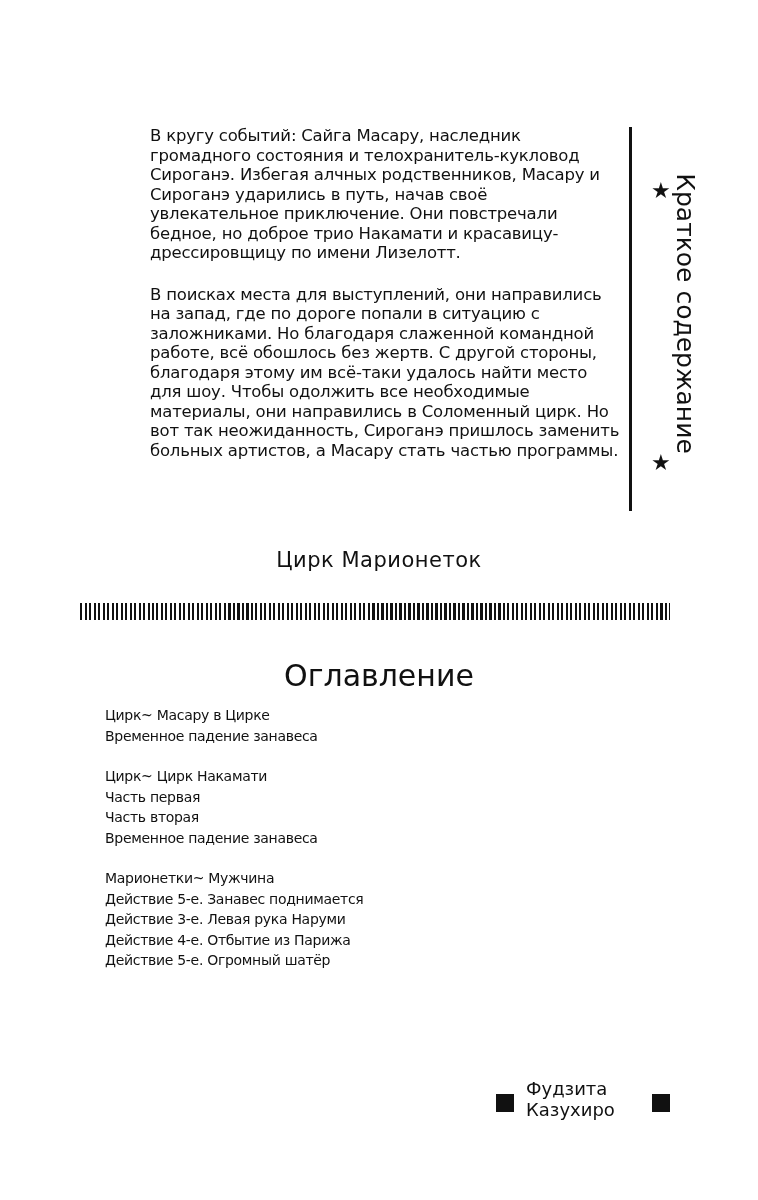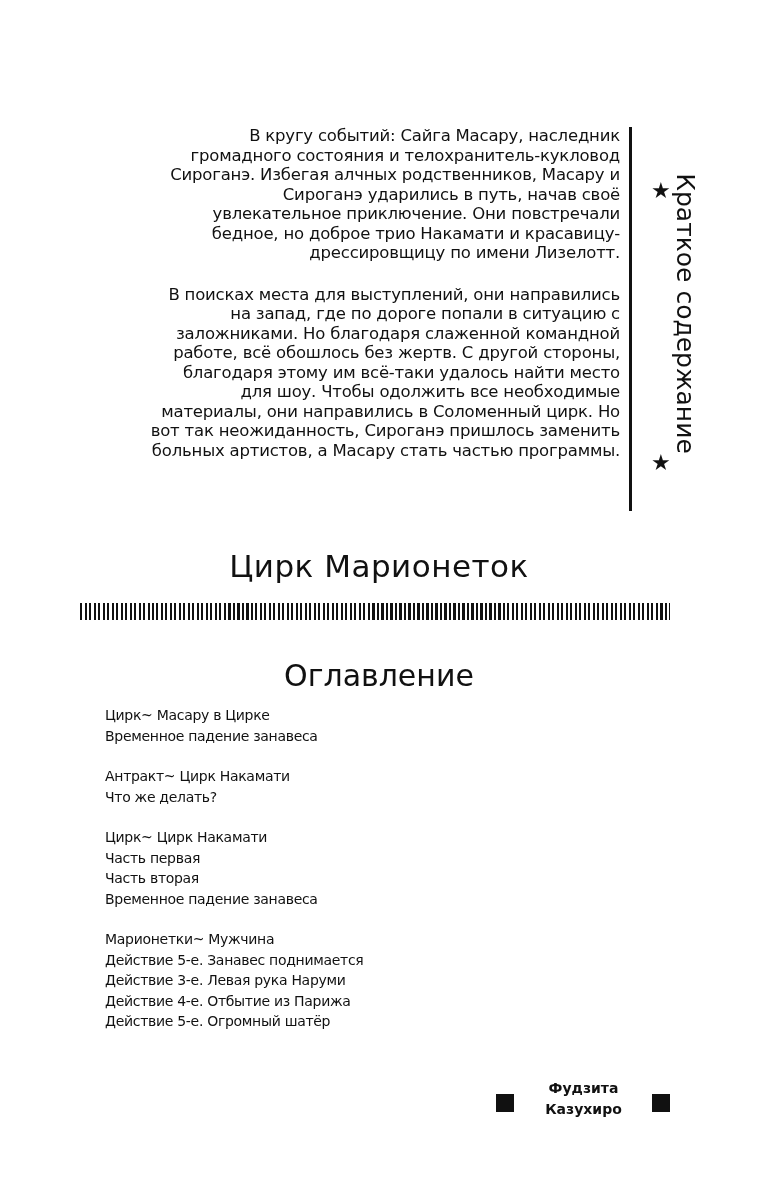--- a/index.html
+++ b/index.html
@@ -1,36 +1,36 @@
 <!DOCTYPE html>
 <html><head>
 <meta charset="utf-8">
 <style>
   html, body { margin:0; padding:0; background:#ffffff; }
   body { width:758px; height:1200px; position:relative; overflow:hidden; color:#111; font-family:"DejaVu Sans", sans-serif; }
-  .summary { position:absolute; left:150px; top:126px; width:470px; text-align:right; font-size:16.5px; line-height:19.5px; letter-spacing:-0.2px; }
+  .summary { position:absolute; left:150px; top:126px; width:470px; text-align:left; font-size:16.5px; line-height:19.5px; letter-spacing:-0.2px; }
   .summary p { margin:0; }
   .summary p + p { margin-top:22px; }
   .vline { position:absolute; left:629px; top:127px; width:3px; height:384px; background:#111; }
   .side { position:absolute; left:640px; top:150px; width:80px; height:340px; }
   .star { position:absolute; left:11px; font-size:22px; line-height:22px; }
   .star.top { top:30px; }
   .star.bot { top:302px; }
   .side-title { position:absolute; left:-115px; top:150px; width:320px; transform:rotate(90deg); transform-origin:center center; text-align:center; font-size:25px; line-height:27px; }
-  .series-title { position:absolute; left:0; top:548px; width:758px; text-align:center; font-size:31px; letter-spacing:0.5px; }
+  .series-title { position:absolute; left:0; top:548px; width:758px; text-align:center; font-size:21px; letter-spacing:0.5px; }
   .barcode { position:absolute; left:80px; top:603px; width:590px; height:17px;
     background: repeating-linear-gradient(90deg, #111 0 2px, #fff 2px 4.5px); }
   .toc-title { position:absolute; left:0; top:646px; width:758px; text-align:center; font-size:30px;margin-top:12px; }
   .toc { position:absolute; left:105px; top:697px; font-size:14px; line-height:20.5px; letter-spacing:-0.3px;margin-top:8px; }
   .toc .group + .group { margin-top:20px; }
   .toc .line { display:block; white-space:nowrap; }
   .author { position:absolute; left:496px; top:1078px; width:174px; height:50px; }
   .sq { position:absolute; top:16px; width:18px; height:18px; background:#111; }
   .sq.l { left:0; } .sq.r { right:0; }
-  .author-name { position:absolute; left:30px; top:0; width:115px; text-align:center; font-size:14px; line-height:21px;font-weight:bold; }
+  .author-name { position:absolute; left:30px; top:0; width:115px; font-size:18px; line-height:21px; }
 </style>
 </head>
 <body>
 
 <div class="summary">
   <p>В кругу событий: Сайга Масару, наследник громадного состояния и телохранитель-кукловод Сироганэ. Избегая алчных родственников, Масару и Сироганэ ударились в путь, начав своё увлекательное приключение. Они повстречали бедное, но доброе трио Накамати и красавицу-дрессировщицу по имени Лизелотт.</p>
   <p>В поисках места для выступлений, они направились на запад, где по дороге попали в ситуацию с заложниками. Но благодаря слаженной командной работе, всё обошлось без жертв. С другой стороны, благодаря этому им всё-таки удалось найти место для шоу. Чтобы одолжить все необходимые материалы, они направились в Соломенный цирк. Но вот так неожиданность, Сироганэ пришлось заменить больных артистов, а Масару стать частью программы.</p>
 </div>
 
 <div class="vline"></div>
@@ -46,24 +46,20 @@
 <div class="barcode"></div>
 
 <div class="toc-title">Оглавление</div>
 
 <div class="toc">
   <div class="group">
     <span class="line">Цирк~ Масару в Цирке</span>
     <span class="line">Временное падение занавеса</span>
   </div>
   <div class="group">
-    <span class="line">Антракт~ Цирк Накамати</span>
-    <span class="line">Что же делать?</span>
-  </div>
-  <div class="group">
     <span class="line">Цирк~ Цирк Накамати</span>
     <span class="line">Часть первая</span>
     <span class="line">Часть вторая</span>
     <span class="line">Временное падение занавеса</span>
   </div>
   <div class="group">
     <span class="line">Марионетки~ Мужчина</span>
     <span class="line">Действие 5-е. Занавес поднимается</span>
     <span class="line">Действие 3-е. Левая рука Наруми</span>
     <span class="line">Действие 4-е. Отбытие из Парижа</span>

